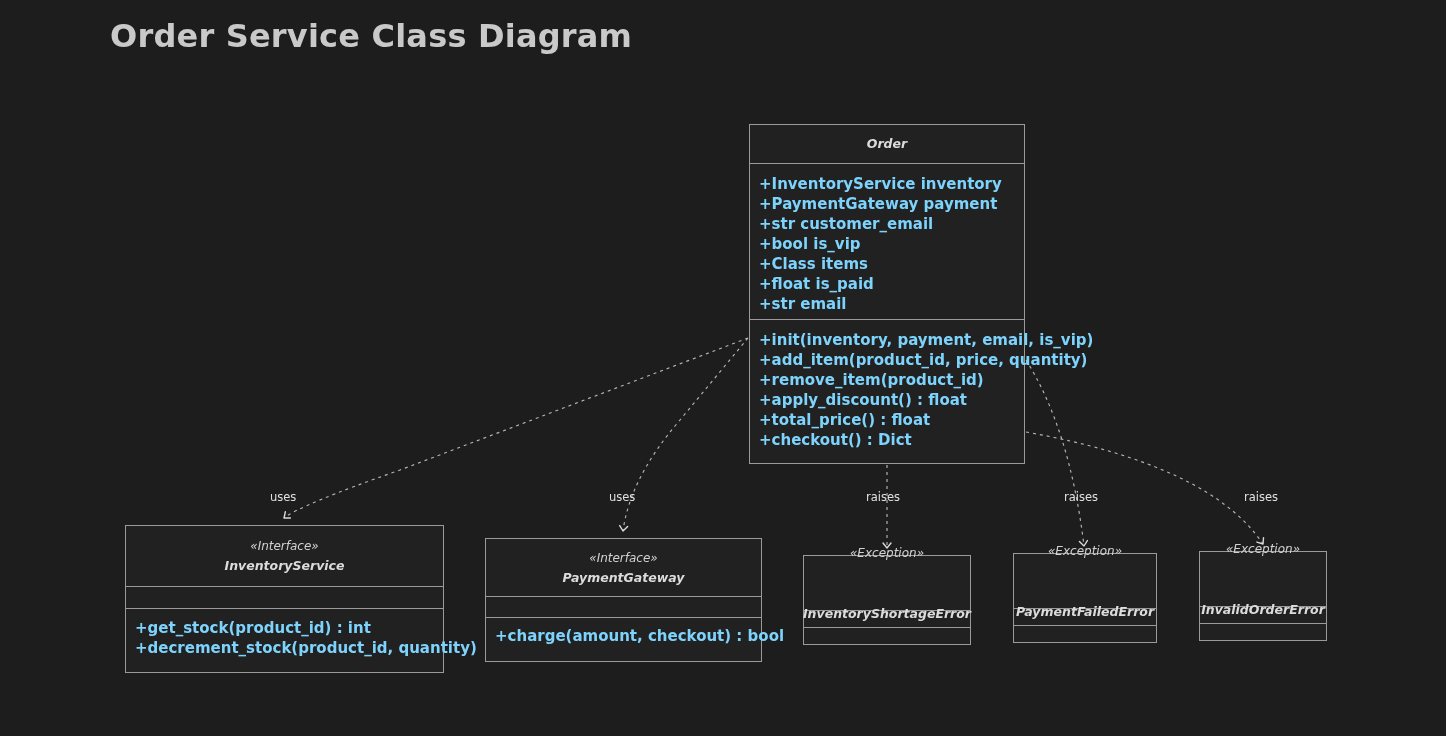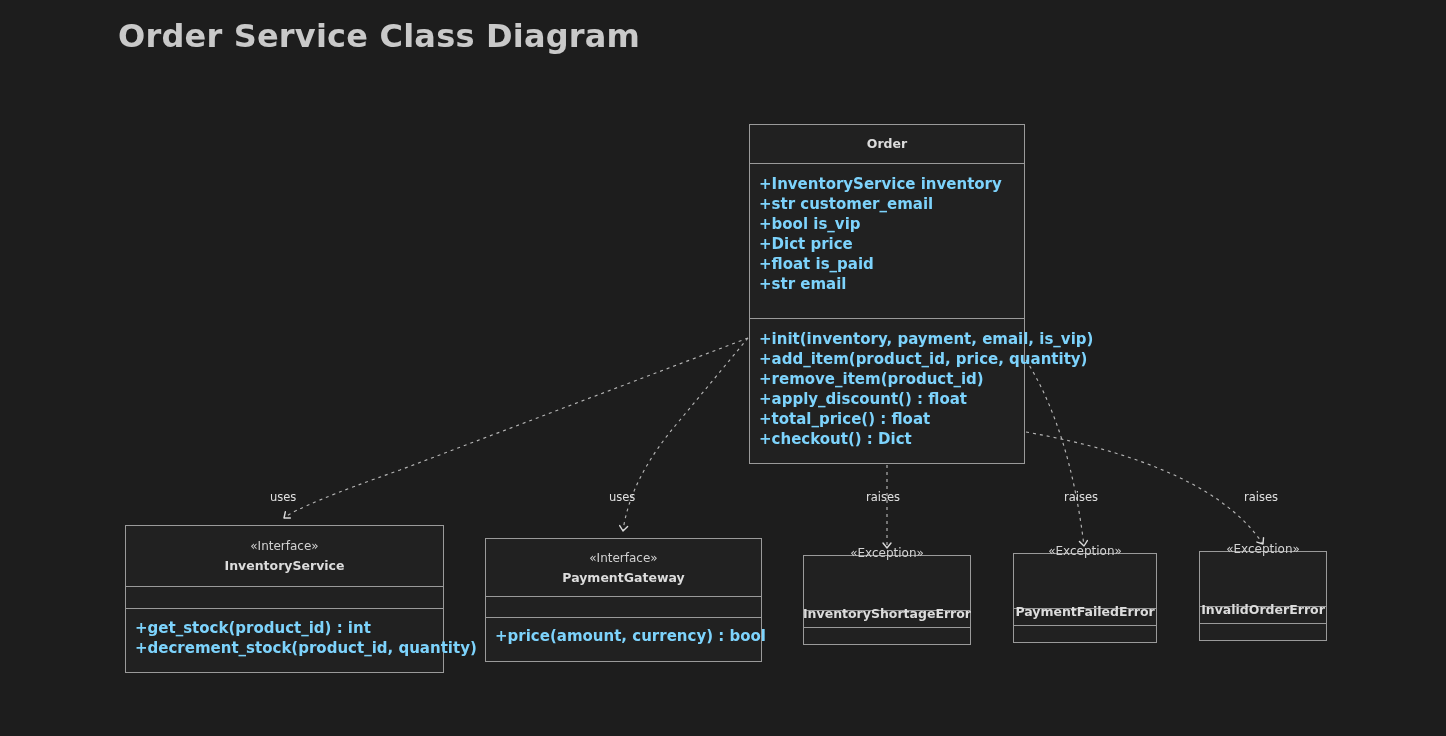--- a/index.html
+++ b/index.html
@@ -12,21 +12,21 @@
     width: 1446px;
     height: 736px;
     position: relative;
     overflow: hidden;
     font-family: "DejaVu Sans", "Liberation Sans", sans-serif;
     color: #cfcfcf;
   }
 
   #page-title {
     position: absolute;
-    left: 118px;
+    left: 110px;
     top: 17px;
     font-size: 32px;
     font-weight: bold;
     color: #c9c9c9;
     letter-spacing: 0.2px;
     white-space: nowrap;
   }
 
   #edge-layer {
     position: absolute;
@@ -46,20 +46,21 @@
     flex-direction: column;
   }
   .node-header {
     box-sizing: border-box;
     display: flex;
     flex-direction: column;
     align-items: center;
     justify-content: center;
     border-bottom: 1px solid #9a9a9a;
     padding: 0 6px;
+    font-style: italic;
   }
   .node-title {
     font-size: 12.5px;
     font-weight: bold;
     color: #dcdcdc;
     text-align: center;
     white-space: nowrap;
     line-height: 19px;
   }
   .node-stereotype {
@@ -146,23 +147,24 @@
 <div class="edge-label" style="left:866px; top:490px;">raises</div>
 <div class="edge-label" style="left:1064px; top:490px;">raises</div>
 <div class="edge-label" style="left:1244px; top:490px;">raises</div>
 
 <div class="node" id="node-order">
   <div class="node-header">
     <div class="node-title">Order</div>
   </div>
   <div class="compartment attrs">
     <div class="member">+InventoryService inventory</div>
+    <div class="member">+PaymentGateway payment</div>
     <div class="member">+str customer_email</div>
     <div class="member">+bool is_vip</div>
-    <div class="member">+Dict price</div>
+    <div class="member">+Class items</div>
     <div class="member">+float is_paid</div>
     <div class="member">+str email</div>
   </div>
   <div class="compartment methods">
     <div class="member">+init(inventory, payment, email, is_vip)</div>
     <div class="member">+add_item(product_id, price, quantity)</div>
     <div class="member">+remove_item(product_id)</div>
     <div class="member">+apply_discount() : float</div>
     <div class="member">+total_price() : float</div>
     <div class="member">+checkout() : Dict</div>
@@ -181,21 +183,21 @@
   </div>
 </div>
 
 <div class="node" id="node-paymentgateway">
   <div class="node-header">
     <div class="node-stereotype">«Interface»</div>
     <div class="node-title">PaymentGateway</div>
   </div>
   <div class="compartment empty"></div>
   <div class="compartment methods">
-    <div class="member">+price(amount, currency) : bool</div>
+    <div class="member">+charge(amount, checkout) : bool</div>
   </div>
 </div>
 
 <div class="node exception-node" id="node-inventoryshortageerror">
   <div class="node-header">
     <div class="node-stereotype">«Exception»</div>
     <div class="node-title">InventoryShortageError</div>
   </div>
   <div class="compartment empty"></div>
   <div class="compartment empty"></div>

